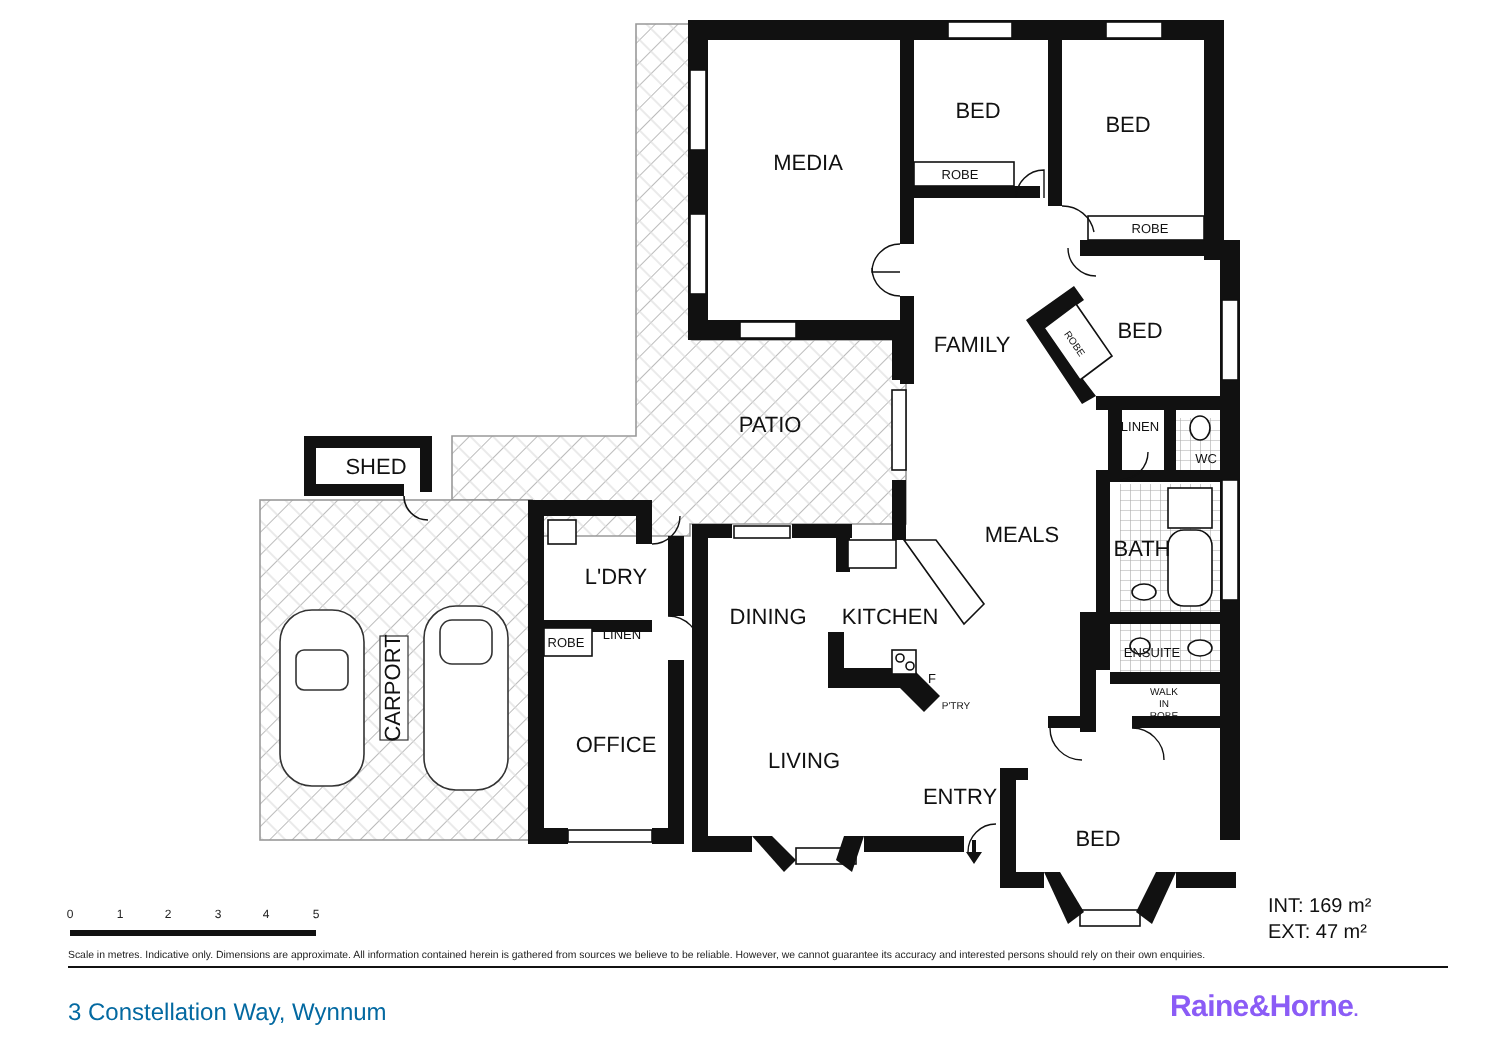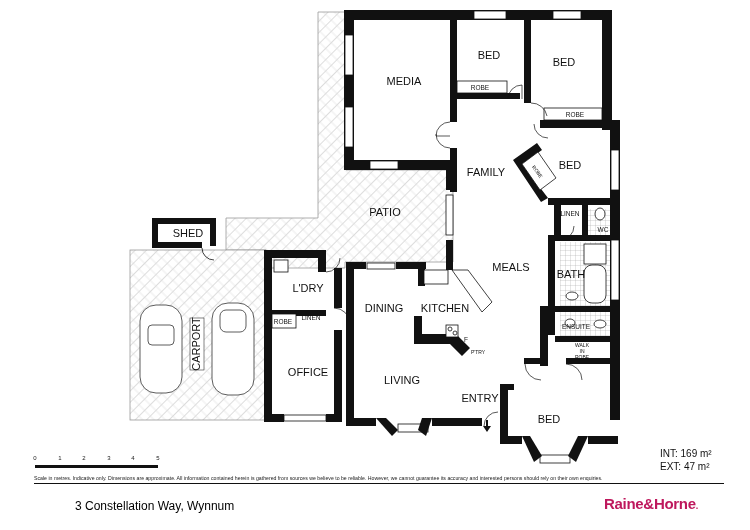--- a/index.html
+++ b/index.html
@@ -1,27 +1,27 @@
 <!DOCTYPE html>
 <html><head>
 <meta charset="utf-8">
 <style>
   html, body { margin:0; padding:0; background:#ffffff; }
   body { width:750px; height:530px; position:relative; overflow:hidden; font-family:"Liberation Sans", sans-serif; }
   #plan { position:absolute; left:0; top:0; }
   .room-label { font-family:"Liberation Sans", sans-serif; font-size:11px; fill:#111; text-anchor:middle; dominant-baseline:middle; }
   .small-label { font-family:"Liberation Sans", sans-serif; font-size:6.5px; fill:#111; text-anchor:middle; dominant-baseline:middle; }
   .tiny-label { font-family:"Liberation Sans", sans-serif; font-size:5px; fill:#111; text-anchor:middle; dominant-baseline:middle; }
-  .area { position:absolute; left:660px; font-size:10px; color:#111; line-height:12px; }
+  .area { position:absolute; left:634px; font-size:10px; color:#111; line-height:12px; }
   .scale-ticks { position:absolute; left:34px; top:455px; width:126px; height:10px; }
   .scale-tick { position:absolute; top:0; font-size:6px; color:#222; transform:translateX(-50%); }
   .scale-bar { position:absolute; left:35px; top:465px; width:123px; height:3px; background:#111; }
   .disclaimer { position:absolute; left:34px; top:475px; width:690px; font-size:5.2px; color:#222; white-space:nowrap; border-bottom:1px solid #111; padding-bottom:2px; }
-  .address { position:absolute; left:34px; top:499px; font-size:12px; color:#000000;margin-left:41px; }
-  .brand { position:absolute; left:585px; top:495px; font-size:15px; font-weight:bold; color:#be185d; letter-spacing:-0.3px;margin-left:19px; }
+  .address { position:absolute; left:34px; top:499px; font-size:12px; color:#0369a1; }
+  .brand { position:absolute; left:585px; top:495px; font-size:15px; font-weight:bold; color:#8b5cf6; letter-spacing:-0.3px; }
   .brand .dot { font-size:9px; }
 </style>
 </head>
 <body>
 
 <svg id="plan" width="750" height="470" viewBox="0 0 750 470" xmlns="http://www.w3.org/2000/svg">
   <defs>
     <pattern id="hatch" width="8" height="8" patternUnits="userSpaceOnUse" patternTransform="rotate(45)">
       <rect width="8" height="8" fill="#fff"></rect>
       <line x1="0" y1="0" x2="0" y2="8" stroke="#bbb" stroke-width="1"></line>

